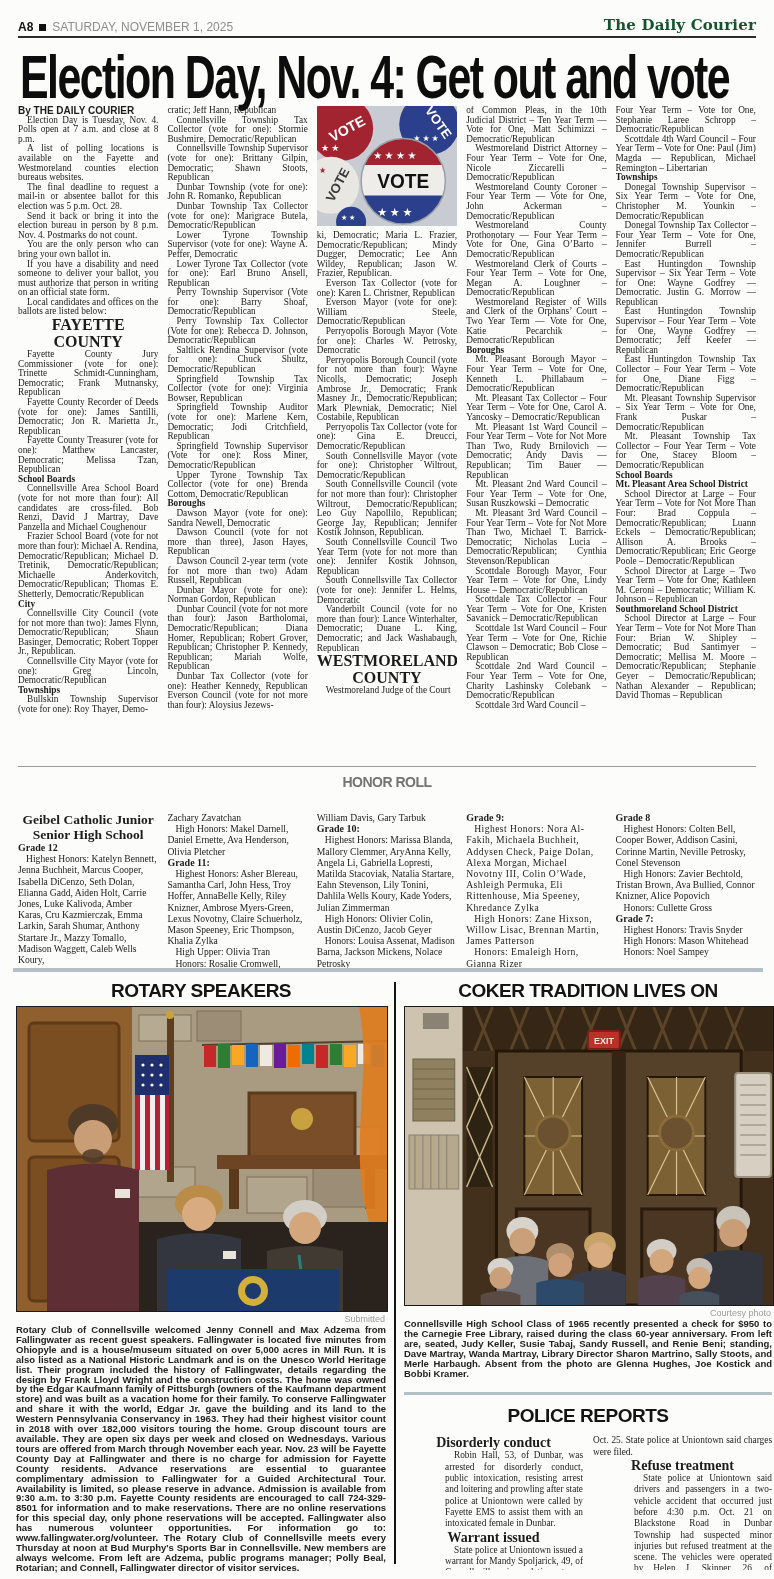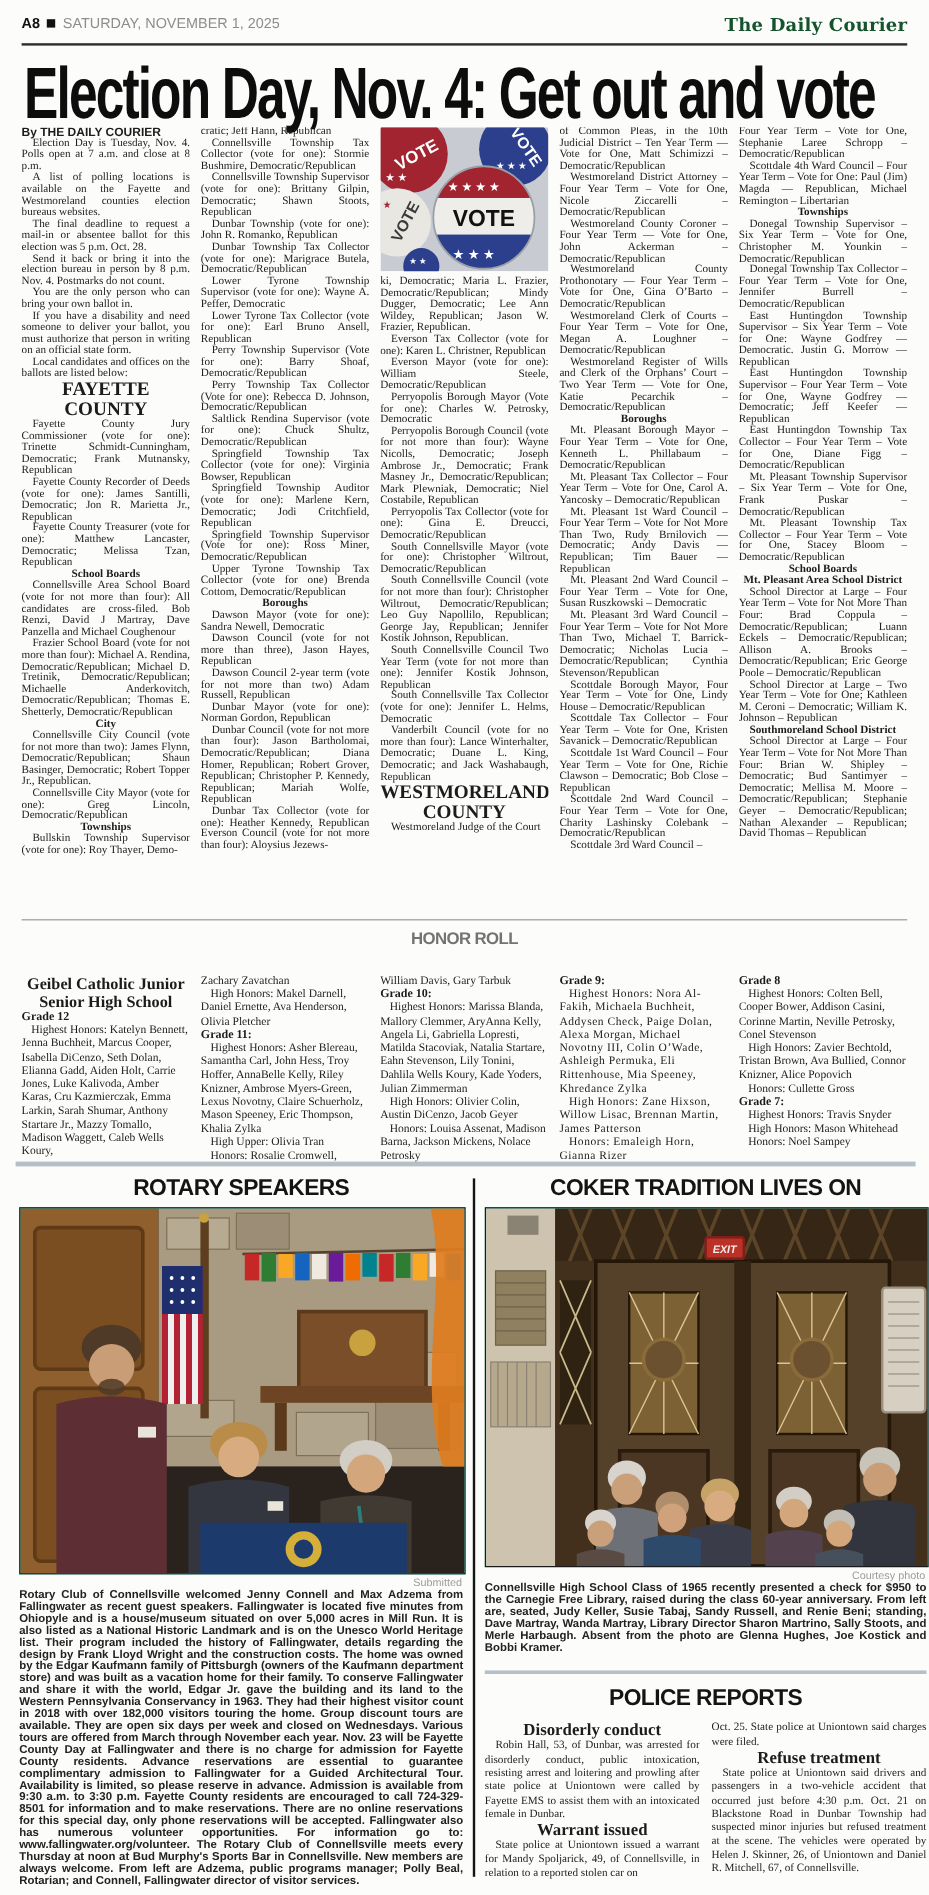--- a/index.html
+++ b/index.html
@@ -1,40 +1,40 @@
 <!DOCTYPE html>
 <html lang="en"><head>
 <meta charset="utf-8">
 <style>
   html,body{margin:0;padding:0;}
   body{width:774px;height:1579px;background:#fcfcfa;color:#1c1c1c;
        font-family:"Liberation Serif",serif;overflow:hidden;position:relative;}
   .abs{position:absolute;}
   
-  .hdr{left:18px;top:12px;width:738px;height:22px;display:flex;justify-content:space-between;align-items:flex-start;gap:40px;}
+  .hdr{left:18px;top:12px;width:738px;height:22px;display:flex;justify-content:space-between;align-items:flex-end;gap:40px;}
   .hdr-left{font-family:"Liberation Sans",sans-serif;font-size:12px;color:#8d8d8d;display:flex;align-items:center;gap:6px;}
   .hdr-page{color:#111;font-weight:bold;}
   .hdr-sq{width:7px;height:7px;background:#111;display:inline-block;}
   .masthead{font-family:"DejaVu Serif",serif;font-weight:bold;font-size:15px;color:#14532d;letter-spacing:.2px;}
   .hdr-rule{left:18px;top:36px;width:738px;height:2px;background:#2d2d2d;}
   
   .headline{left:20px;top:42px;white-space:nowrap;font-family:"Liberation Sans",sans-serif;
             font-weight:bold;font-size:55px;letter-spacing:-2px;color:#0d0d0d;
             transform:scale(.78,1.1);transform-origin:0 0;}
   
   .article{left:18px;top:106px;width:738px;height:658px;display:flex;gap:9px;overflow:hidden;}
   .news-col{flex:0 0 140.4px;width:140.4px;height:100%;overflow:hidden;
             font-size:9.3px;line-height:9.6px;text-align:justify;}
   .news-col p{margin:0;}
   .blk-byline{font-family:"Liberation Sans",sans-serif;font-weight:bold;font-size:10px;
               text-indent:0;text-align:left;margin:0 0 6px 0;}
   .blk-p{text-indent:9px;}
   .blk-cont{text-indent:0;}
   .blk-county{font-size:16px;line-height:16.5px;font-weight:bold;text-align:center;text-indent:0;margin:5px 0 4px;}
-  .blk-sub{font-weight:bold;text-align:center;text-indent:0;}
+  .blk-sub{font-weight:bold;text-align:left;text-indent:0;}
   .vote-art{width:100%;height:120px;margin:0 0 5px 0;}
   .vote-art svg{display:block;width:100%;height:100%;}
   
   .rule-thin{left:18px;top:766px;width:738px;height:1px;background:#9a9a9a;}
   .honor{left:18px;top:774px;width:738px;height:190px;}
   .honor-title{font-family:"Liberation Sans",sans-serif;font-weight:bold;font-size:14px;
                letter-spacing:-.5px;text-align:center;color:#737373;}
   .hr-cols{display:flex;gap:9px;margin-top:22px;height:158px;overflow:hidden;}
   .hr-col{flex:0 0 140.4px;width:140.4px;overflow:hidden;font-size:9.6px;line-height:11.2px;text-align:left;}
   .hr-col p{margin:0;}
@@ -43,31 +43,31 @@
   .blk-school{font-size:13.5px;line-height:15px;font-weight:bold;text-align:center;text-indent:0;margin:3px 0 5px;}
   .blk-grade{font-weight:bold;text-align:left;text-indent:0;font-size:10px;margin:1px 0;}
   .rule-blue{left:13px;top:968px;width:750px;height:4px;background:#b5bfc7;}
   
   .bottom{left:16px;top:980px;width:756px;height:592px;}
   .vdiv{left:378px;top:2px;width:2px;height:582px;background:#141414;}
   .sec-title{font-family:"Liberation Sans",sans-serif;font-weight:bold;font-size:19px;
              letter-spacing:-.5px;text-align:center;color:#141414;}
   .half-l{left:0;top:0;width:370px;}
   .half-r{left:388px;top:0;width:368px;}
-  .photo{width:100%;border:1px solid #1a1a1a;margin-top:4px;background:#5eead4;font-style:italic;}
+  .photo{width:100%;border:1px solid #1a1a1a;margin-top:4px;background:#ec4899;}
   .photo svg{display:block;width:100%;height:100%;}
   .credit{font-family:"Liberation Sans",sans-serif;font-size:9px;color:#9b9b9b;text-align:right;margin:2px 1px 1px;}
   .caption{font-family:"Liberation Sans",sans-serif;font-weight:bold;font-size:9.5px;
            line-height:9.9px;text-align:justify;color:#222;}
   .pol-rule{height:3px;background:#b5bfc7;margin:14px 0 10px;}
   .police-cols{display:flex;gap:10px;margin-top:8px;height:135px;overflow:hidden;}
   .police-col{flex:1 1 0;font-size:9.3px;line-height:11.3px;text-align:justify;overflow:hidden;}
   .police-col p{margin:0;}
   .blk-head{font-size:14px;line-height:15px;font-weight:bold;text-align:center;text-indent:0;margin:4px 0 3px;}
-  .police-col .blk-p{text-indent:9px;}
+  .police-col .blk-p{text-indent:9px;margin-left:41px;}
 </style>
 </head>
 <body>
 
 <div class="abs hdr">
   <div class="hdr-left">
     <span class="hdr-page">A8</span>
     <span class="hdr-sq"></span>
     <span>SATURDAY, NOVEMBER 1, 2025</span>
   </div>

